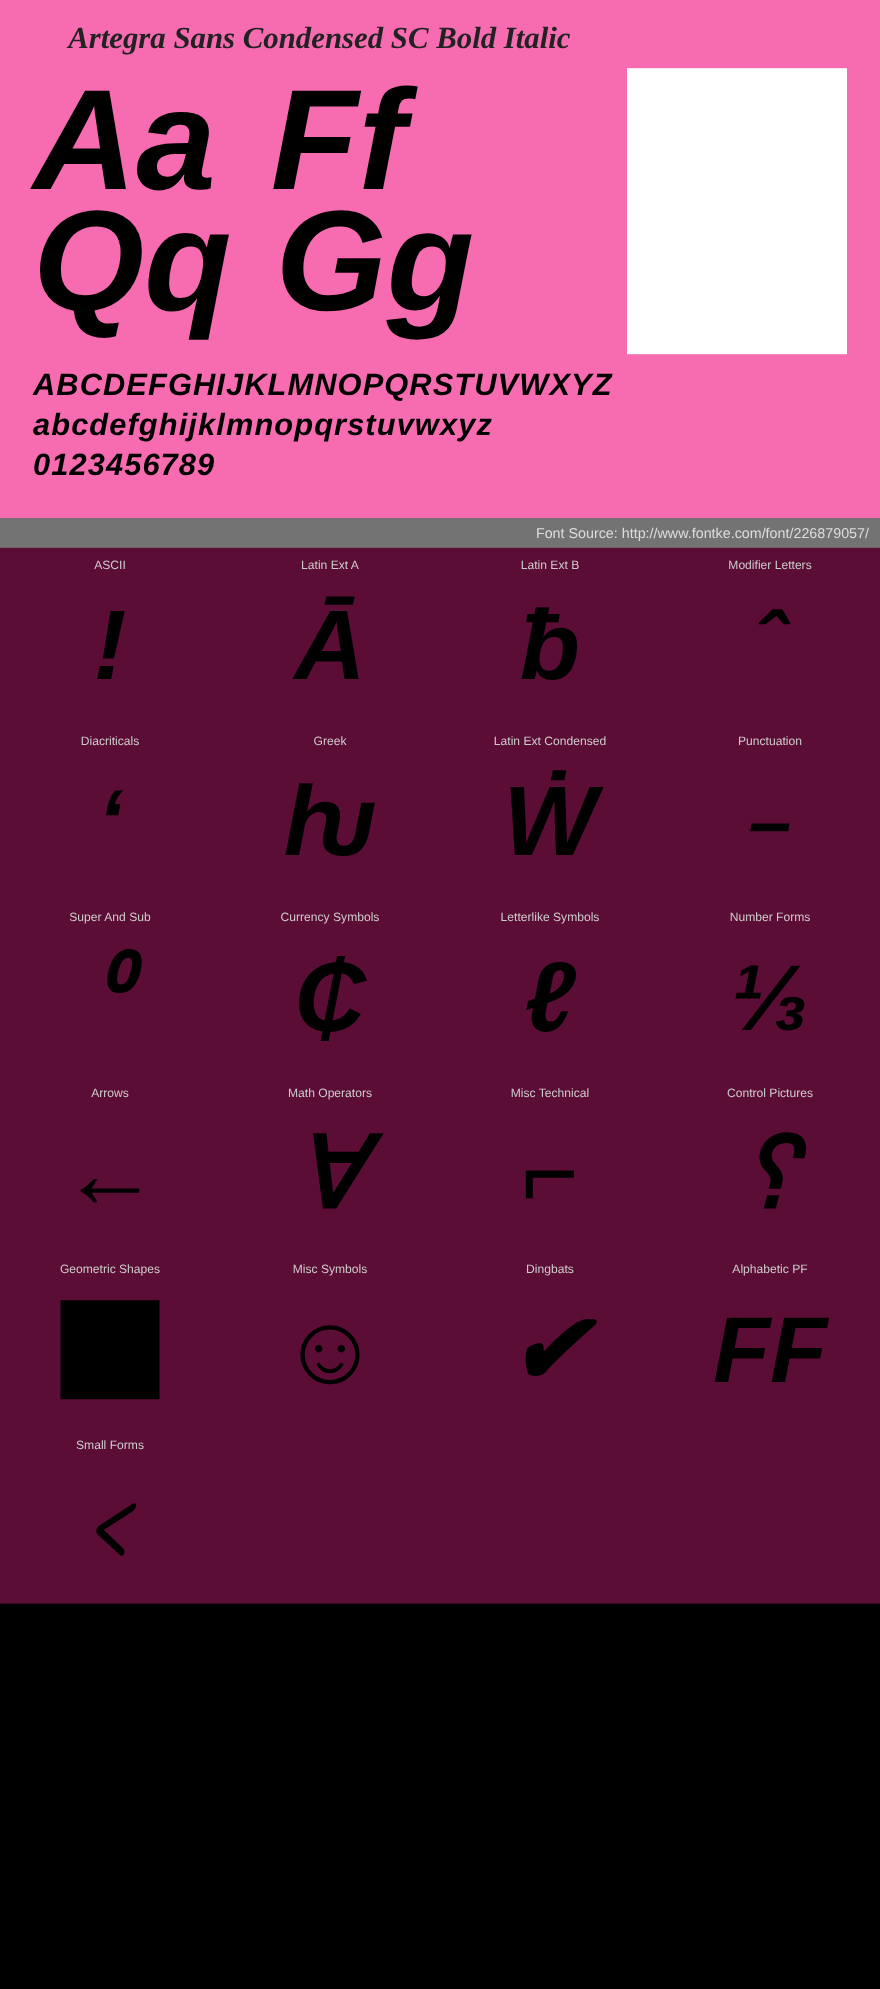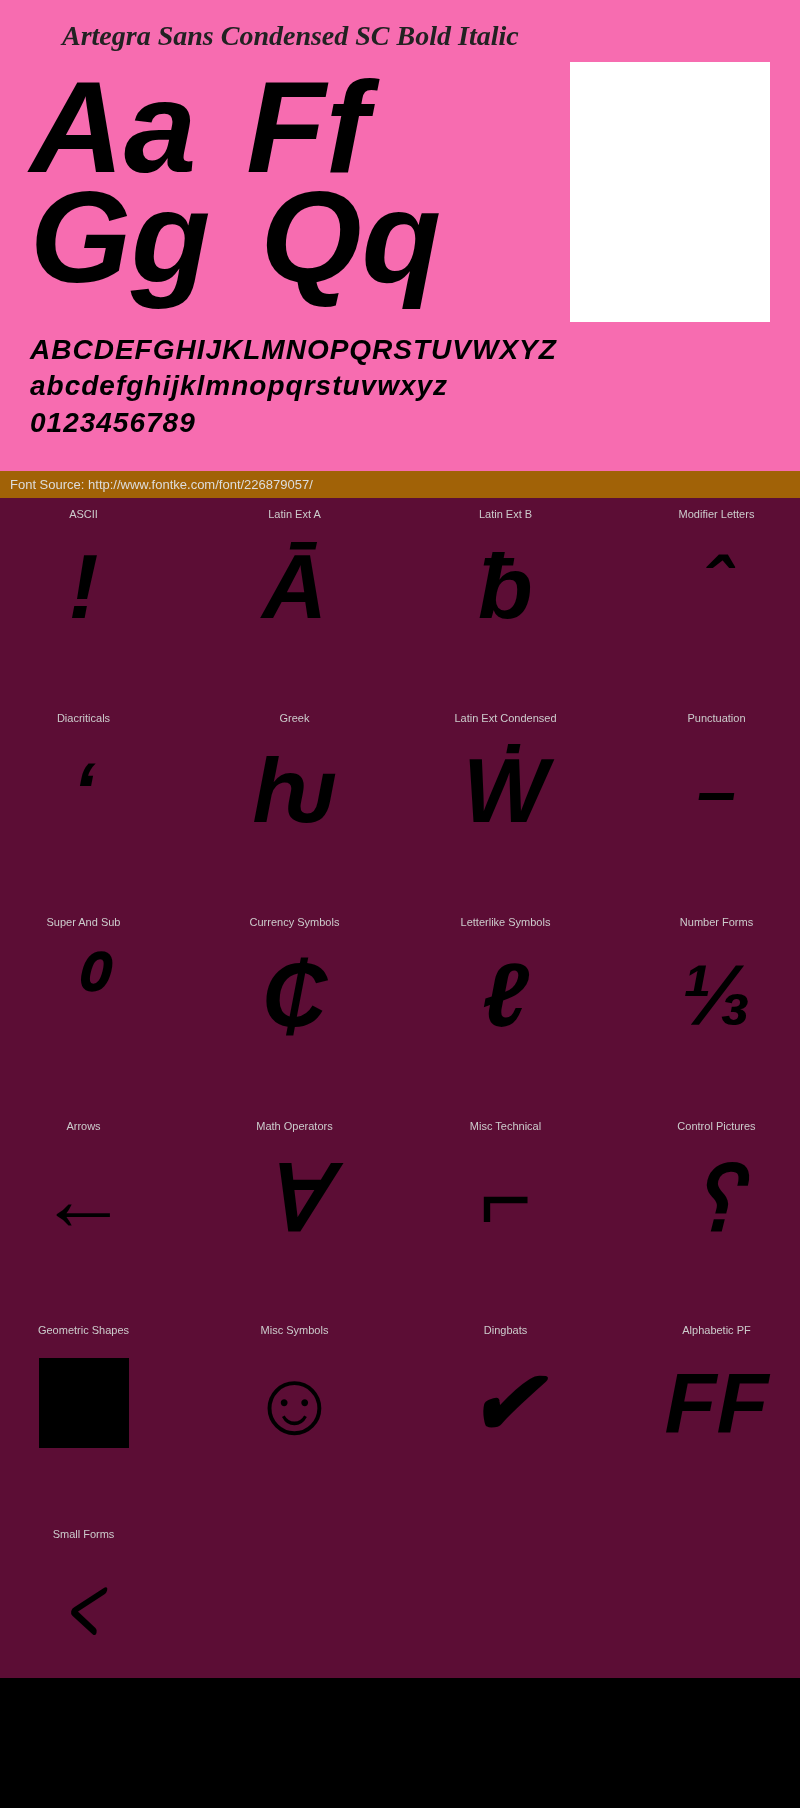--- a/index.html
+++ b/index.html
@@ -47,32 +47,31 @@
       color: #333;
       margin-top: 8px;
     }
 
     
     .dark-section {
       background-color: #5C0D35;
       padding: 0;
     }
     .font-source-bar {
-      background: #a16207;
-      text-align: left;
+      background: #737373;
+      text-align: right;
       color: #ddd;
       font-size: 13px;
       padding: 6px 10px;
     }
 
     
     .glyph-grid {
       display: grid;
       grid-template-columns: repeat(4, 1fr);
-      gap: 44px;
     }
     .glyph-cell {
       display: flex;
       flex-direction: column;
       align-items: center;
       justify-content: flex-end;
       padding: 10px 5px 8px 5px;
       min-height: 160px;
       border: none;
     }
@@ -99,22 +98,22 @@
 <div class="pink-section">
   <div class="font-title">Artegra Sans Condensed SC Bold Italic</div>
 
   <div style="display:flex; align-items:stretch; margin-bottom:0;">
     <div style="display:flex; flex-direction:column; flex:1;">
       <div style="display:flex; align-items:center;">
         <span class="letter-pair" style="font-size:130px; margin-right:50px;">Aa</span>
         <span class="letter-pair" style="font-size:130px;">Ff</span>
       </div>
       <div style="display:flex; align-items:center; margin-top:-20px;">
+        <span class="letter-pair" style="font-size:130px;">Qq</span>
         <span class="letter-pair" style="font-size:130px; margin-right:50px;">Gg</span>
-        <span class="letter-pair" style="font-size:130px;">Qq</span>
       </div>
     </div>
     <div style="background:white; display:flex; align-items:center; justify-content:center; width:200px; height:260px; flex-shrink:0;">
       <span style="font-family: Impact, 'Arial Black', sans-serif; font-weight:900; font-style:italic; font-size:230px; color:white; line-height:1;">A</span>
     </div>
   </div>
 
   <div class="alphabet-lines">
     <div class="alphabet-line">ABCDEFGHIJKLMNOPQRSTUVWXYZ</div>
     <div class="alphabet-line">abcdefghijklmnopqrstuvwxyz</div>

